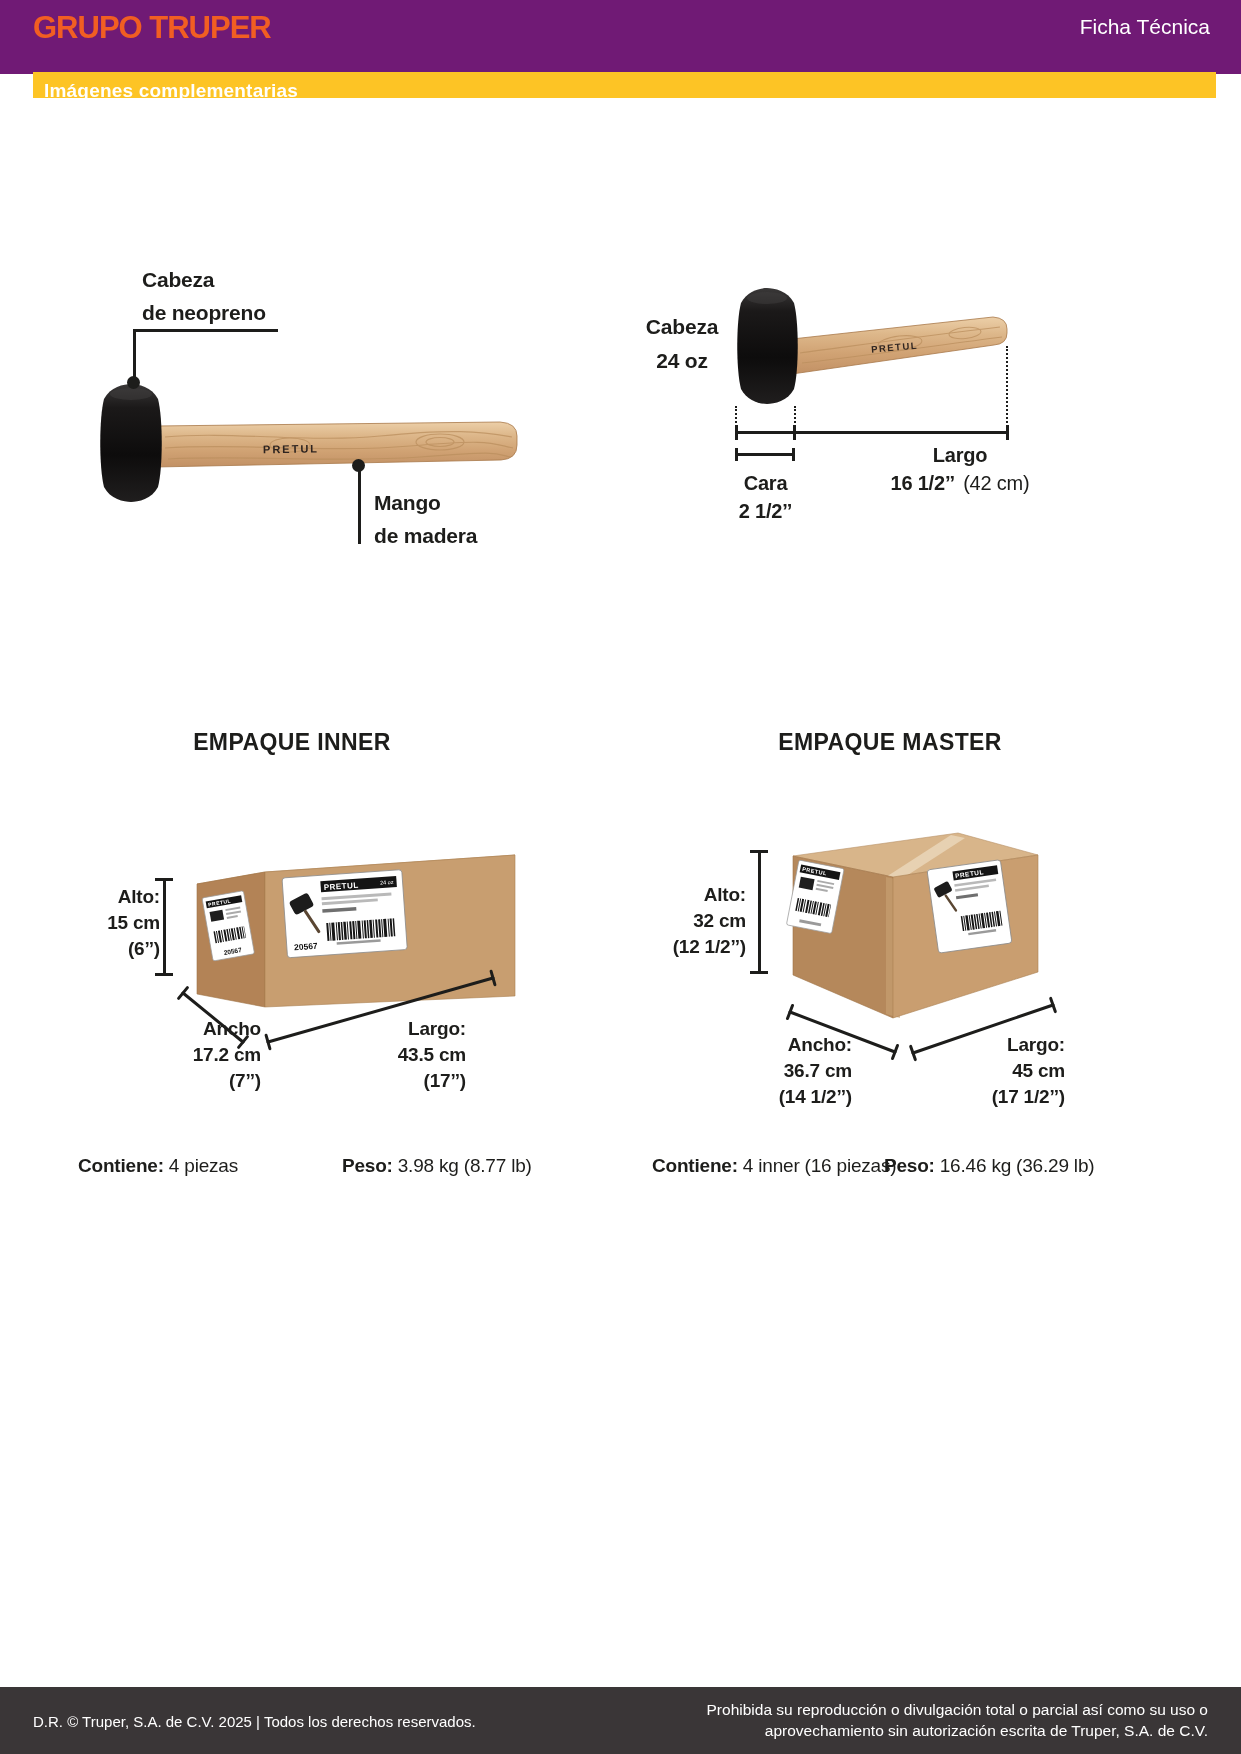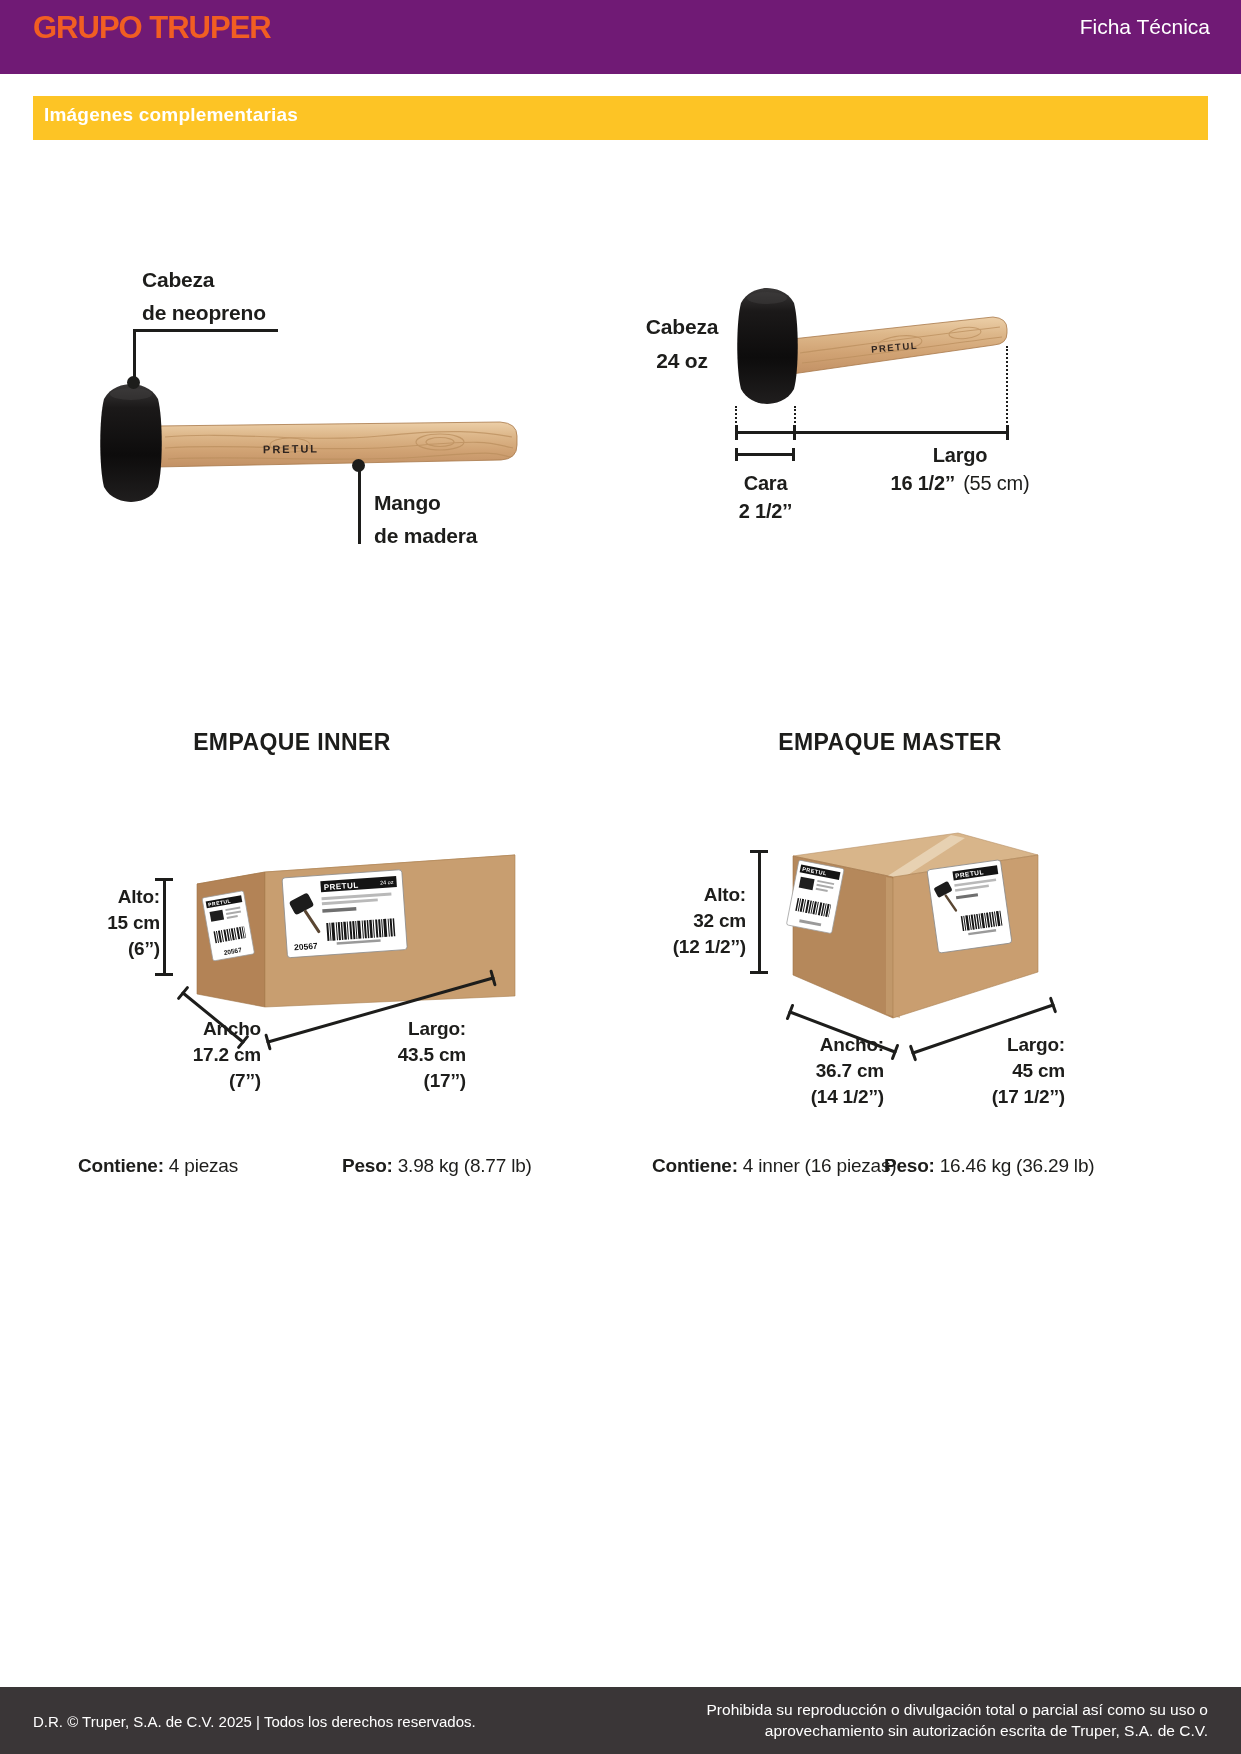--- a/index.html
+++ b/index.html
@@ -2,21 +2,21 @@
 <html><head>
 <meta charset="utf-8">
 <style>
   html,body{margin:0;padding:0;background:#ffffff;}
   .page{position:relative;width:1241px;height:1754px;background:#fff;overflow:hidden;
         font-family:"Liberation Sans","DejaVu Sans",sans-serif;color:#1d1d1b;}
   .abs{position:absolute;}
   .bar-header{left:0;top:0;width:1241px;height:74px;background:#701a75;}
   .logo{left:33px;top:10px;font-size:31px;font-weight:bold;letter-spacing:-1px;color:#F15E22;}
   .doc-title{right:31px;top:15px;font-size:21px;color:#fff;font-weight:400;text-align:center;}
-  .bar-section{left:33px;top:96px;width:1175px;height:44px;background:#FDC425;}
+  .bar-section{left:33px;top:72px;width:1175px;height:26px;background:#FDC425;padding-left:8px;}
   .bar-section-text{position:absolute;left:11px;top:0;height:38px;line-height:38px;
         font-size:19px;font-weight:bold;color:#fff;letter-spacing:.2px;}
   .callout{font-size:21px;font-weight:bold;line-height:33px;letter-spacing:-.2px;}
   .callout-sm{font-size:20px;font-weight:bold;line-height:28px;letter-spacing:-.2px;text-align:center;}
   .dim-label{font-size:19px;font-weight:bold;line-height:26px;text-align:right;letter-spacing:-.2px;}
   .line{background:#1d1d1b;}
   .dot{width:13px;height:13px;border-radius:50%;background:#1d1d1b;}
   .dotted-v{border-left:2.5px dotted #1d1d1b;width:0;}
   .emp-title{font-size:23px;font-weight:bold;text-align:center;letter-spacing:.4px;}
   .cp{font-size:19px;letter-spacing:-.2px;white-space:nowrap;margin-left:20px;}
@@ -141,21 +141,21 @@
   <div class="abs line" style="left:792px;top:448px;width:3px;height:13px;"></div>
 
   <div class="abs callout-sm" style="left:713px;top:469px;width:105px;">
     <div>Cara</div>
     <div>2 1/2’’</div>
   </div>
   <div class="abs callout-sm" style="left:845px;top:441px;width:230px;">
     <div>Largo</div>
     <div>
       <span>16 1/2’’</span>
-      <span class="normal" style="margin-left:4px;">(55 cm)</span>
+      <span class="normal" style="margin-left:4px;">(42 cm)</span>
     </div>
   </div>
 
   <div class="abs emp-title" style="left:132px;top:729px;width:320px;">EMPAQUE INNER</div>
 
   <svg class="abs" style="left:190px;top:848px;" width="332" height="168" viewBox="0 0 332 168">
     <g>
       <polygon points="75,24 325,7 257,19 7,36" fill="#dcba90" stroke="#b89268" stroke-width="0.6"></polygon>
       <polygon points="40,32 292,14 298,17 46,36" fill="#ecd9bc" opacity="0.9"></polygon>
       <polygon points="7,36 75,24 75,159 7,146" fill="#b38356" stroke="#a07347" stroke-width="0.6"></polygon>
@@ -278,21 +278,21 @@
     <g stroke="#1d1d1b" stroke-width="3" stroke-linecap="round">
       <line x1="20" y1="17" x2="125" y2="57"></line>
       <line x1="17.5" y1="23.5" x2="22.5" y2="10.5"></line>
       <line x1="122.5" y1="63.5" x2="127.5" y2="50.5"></line>
       <line x1="143" y1="58" x2="283" y2="10"></line>
       <line x1="140.7" y1="51.4" x2="145.3" y2="64.6"></line>
       <line x1="280.7" y1="3.4" x2="285.3" y2="16.6"></line>
     </g>
   </svg>
 
-  <div class="abs dim-label" style="left:768px;top:1032px;width:116px;">
+  <div class="abs dim-label" style="left:736px;top:1032px;width:116px;">
     <div>Ancho:</div>
     <div>36.7 cm</div>
     <div>(14 1/2’’)</div>
   </div>
   <div class="abs dim-label" style="left:949px;top:1032px;width:116px;">
     <div>Largo:</div>
     <div>45 cm</div>
     <div>(17 1/2’’)</div>
   </div>
 

